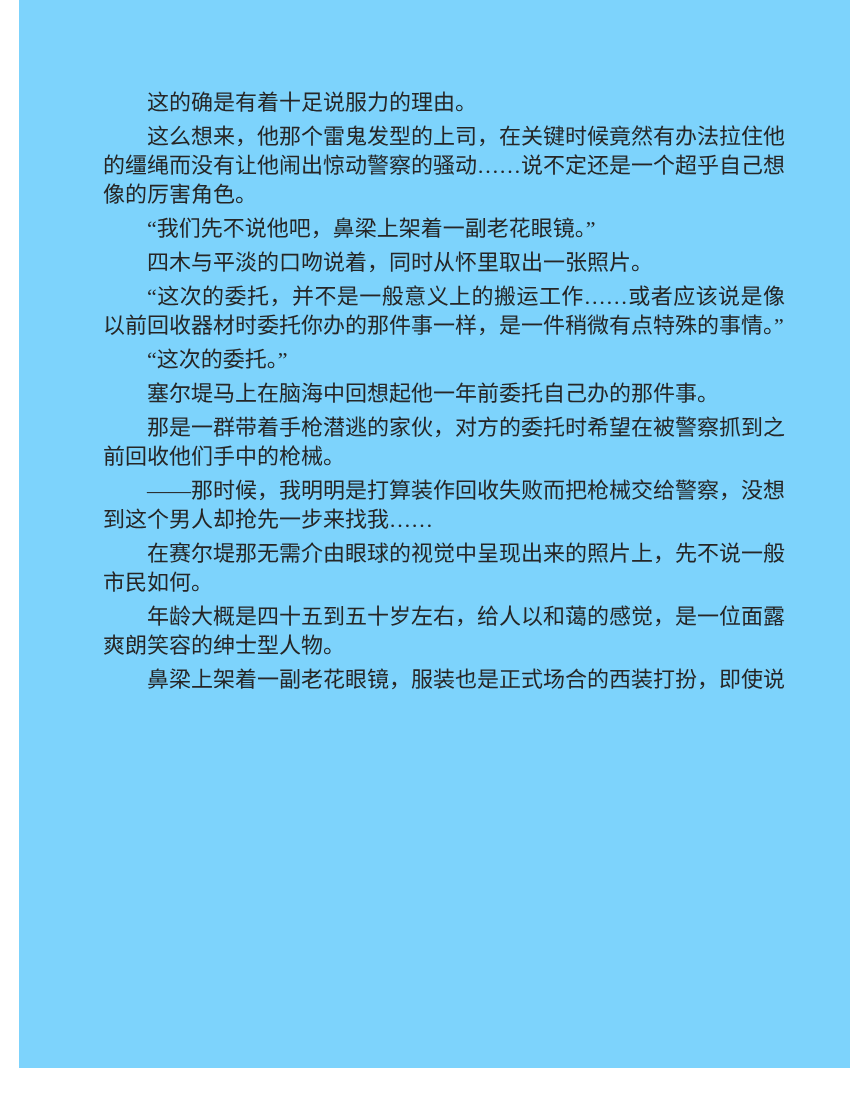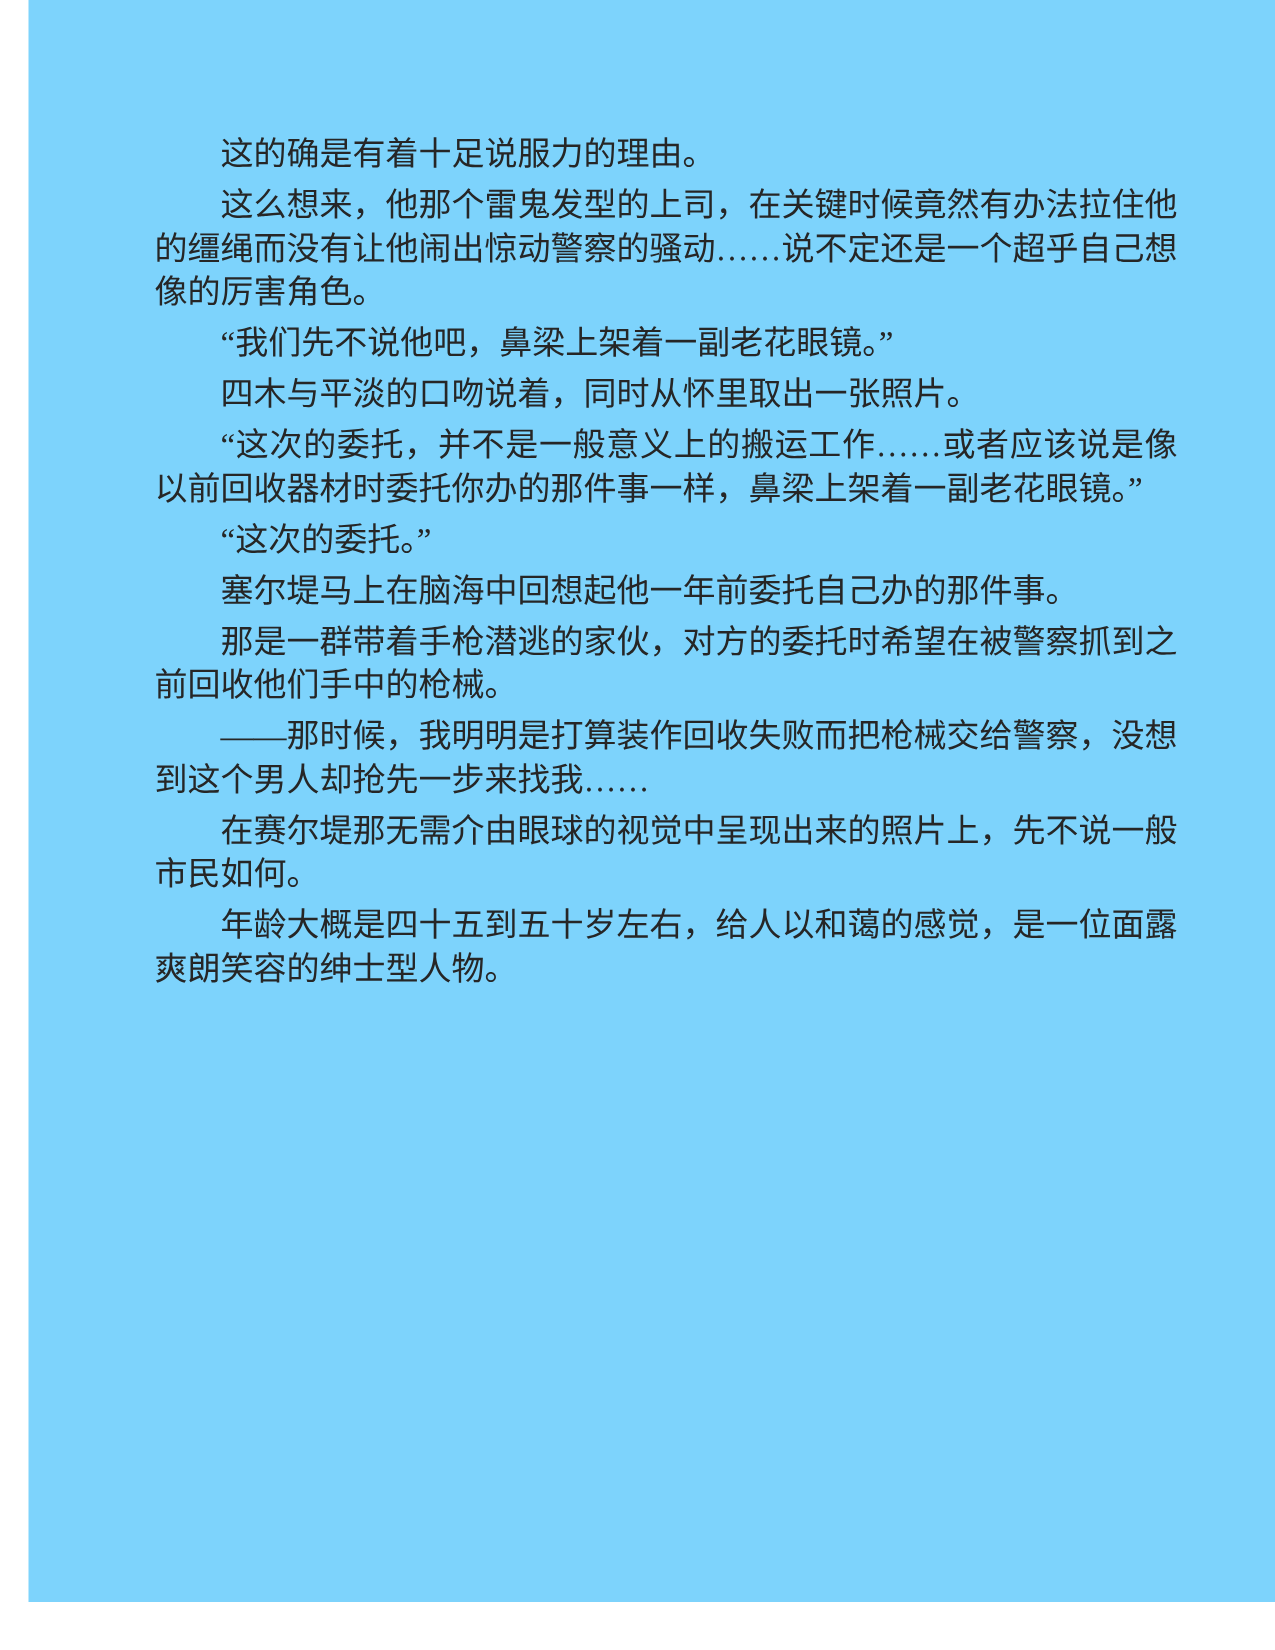--- a/index.html
+++ b/index.html
@@ -41,21 +41,22 @@
 </style>
 </head>
 <body style="background: rgb(255, 255, 255);">
 
 <div class="page">
   <div class="text-block" style="color: rgb(38, 38, 38);">
       <p>这的确是有着十足说服力的理由。</p>
       <p>这么想来，他那个雷鬼发型的上司，在关键时候竟然有办法拉住他的缰绳而没有让他闹出惊动警察的骚动……说不定还是一个超乎自己想像的厉害角色。</p>
       <p>“我们先不说他吧，鼻梁上架着一副老花眼镜。”</p>
       <p>四木与平淡的口吻说着，同时从怀里取出一张照片。</p>
-      <p>“这次的委托，并不是一般意义上的搬运工作……或者应该说是像以前回收器材时委托你办的那件事一样，鼻梁上架着一副老花眼镜。”</p>
+      <p>“这次的委托，并不是一般意义上的搬运工作……或者应该说是像以前回收器材时委托你办的那件事一样，是一件稍微有点特殊的事情。”</p>
       <p>“这次的委托。”</p>
       <p>塞尔堤马上在脑海中回想起他一年前委托自己办的那件事。</p>
       <p>那是一群带着手枪潜逃的家伙，对方的委托时希望在被警察抓到之前回收他们手中的枪械。</p>
       <p>——那时候，我明明是打算装作回收失败而把枪械交给警察，没想到这个男人却抢先一步来找我……</p>
       <p>在赛尔堤那无需介由眼球的视觉中呈现出来的照片上，先不说一般市民如何。</p>
       <p>年龄大概是四十五到五十岁左右，给人以和蔼的感觉，是一位面露爽朗笑容的绅士型人物。</p>
+      <p>鼻梁上架着一副老花眼镜，服装也是正式场合的西装打扮，即使说</p>
     </div>
 </div>
 
 </body></html>

